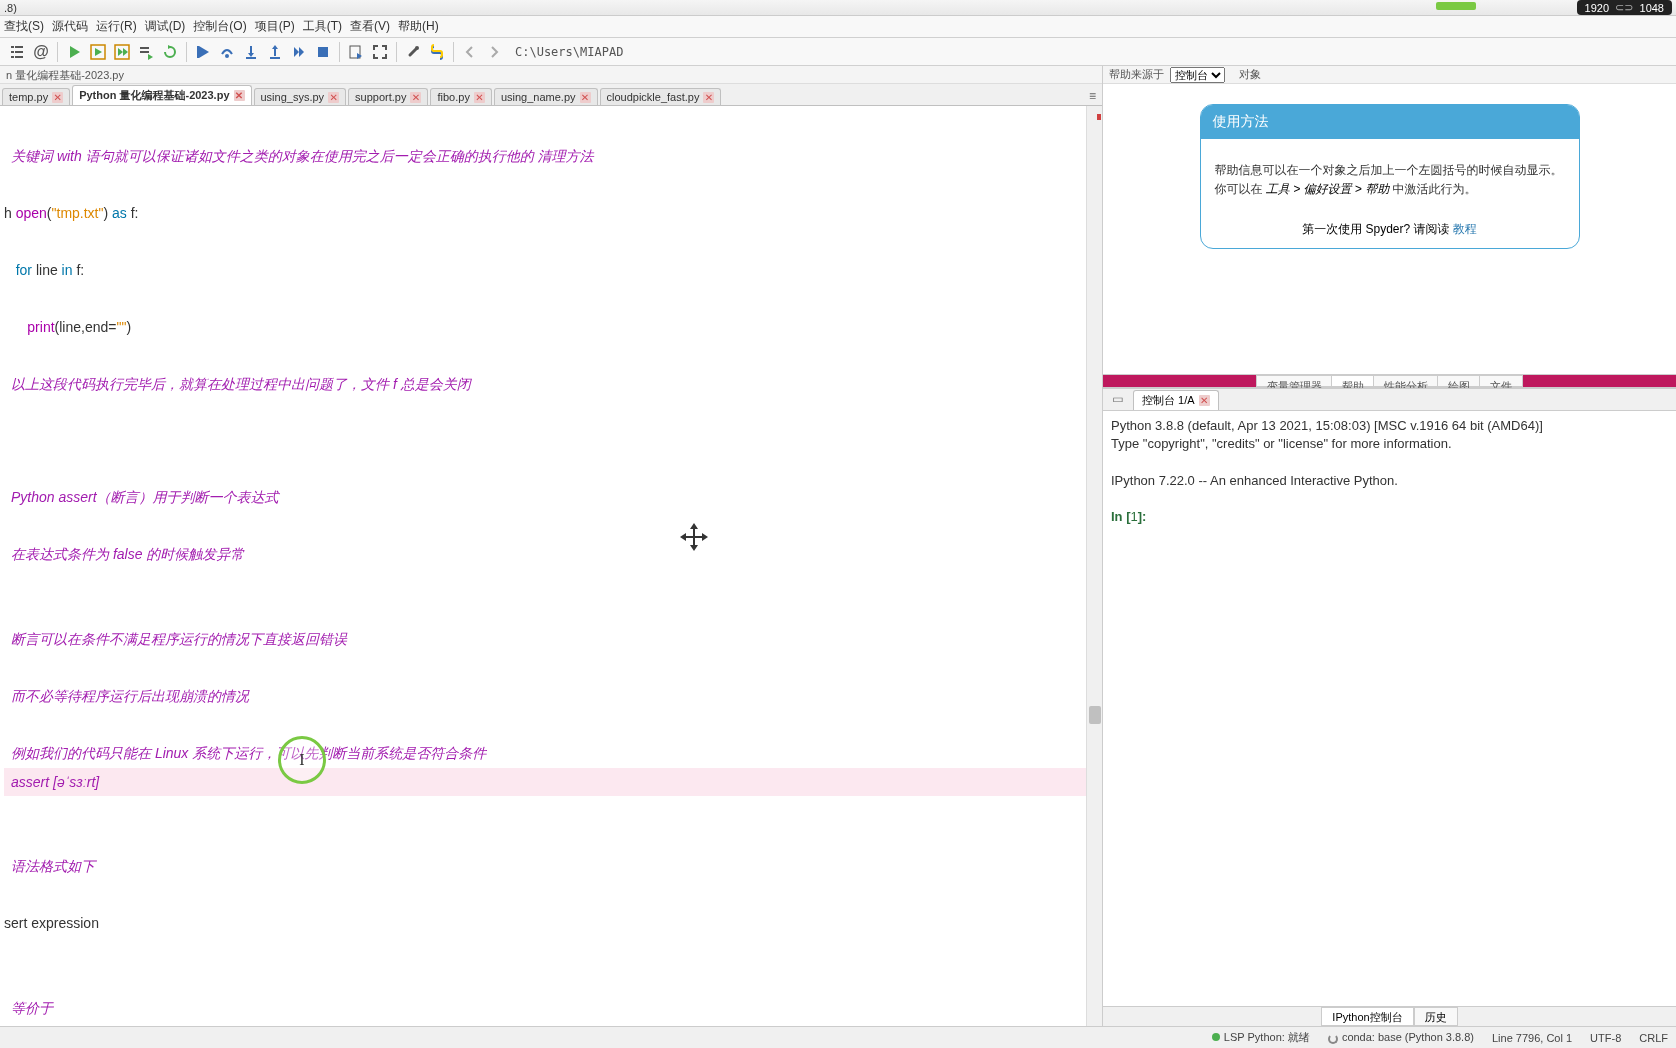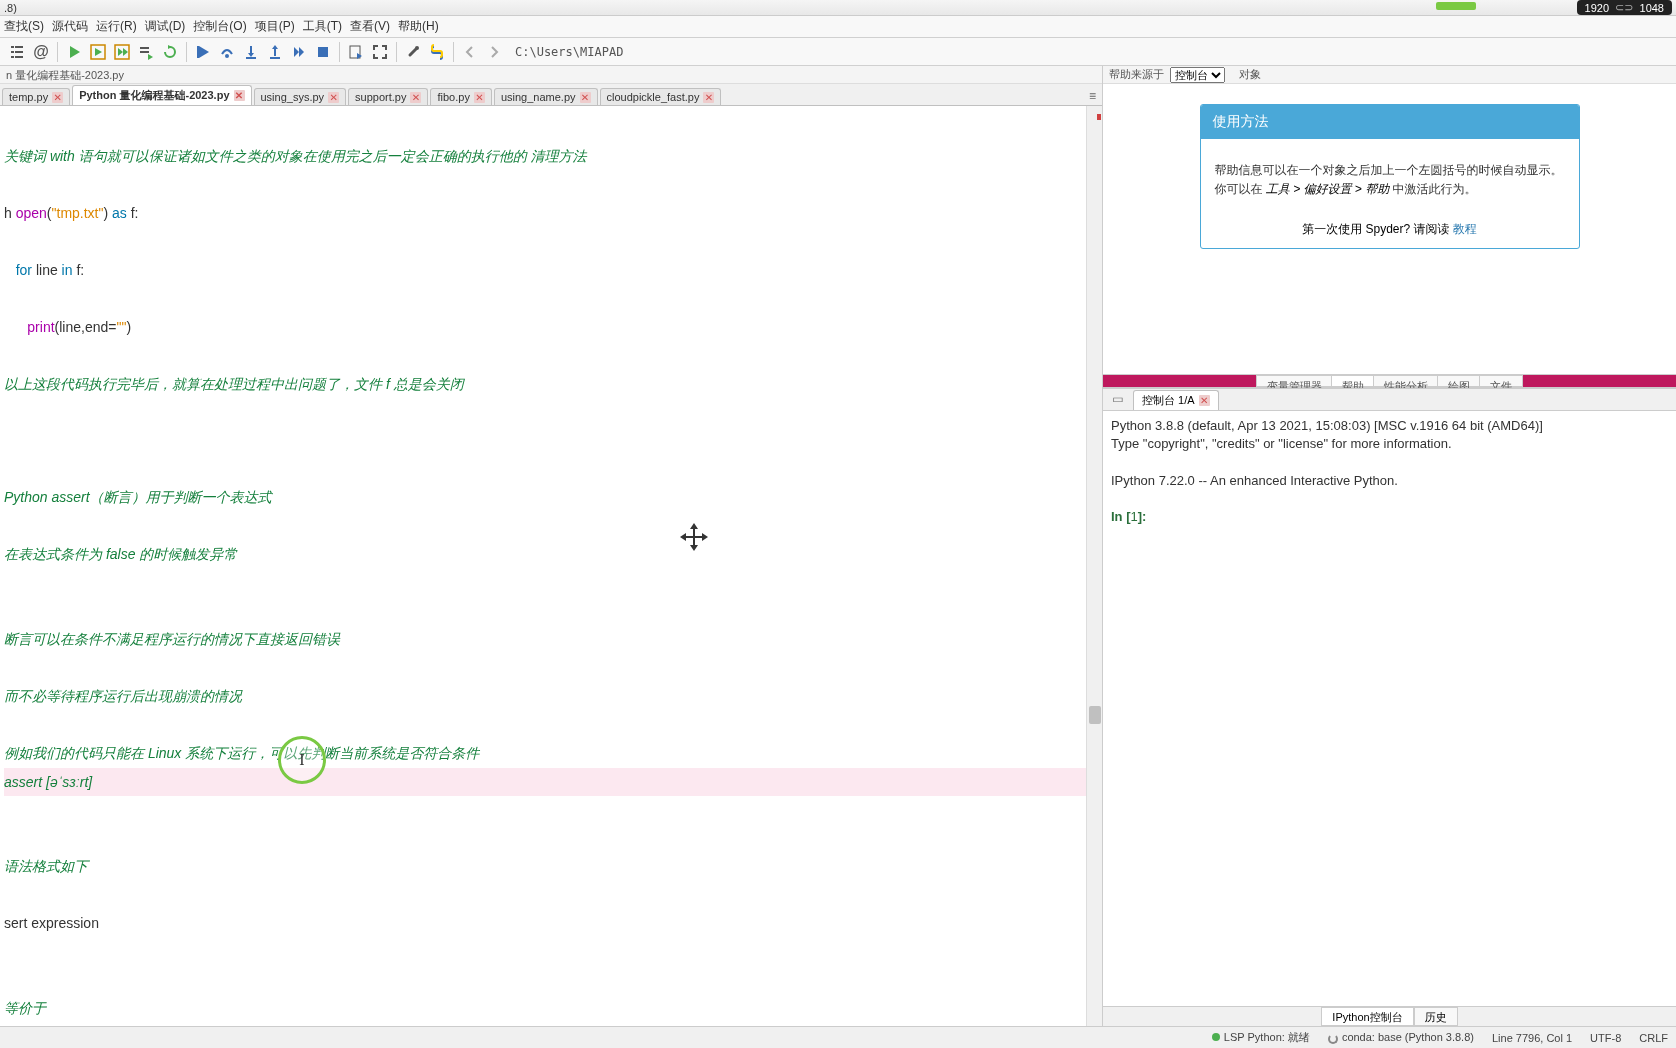--- a/index.html
+++ b/index.html
@@ -25,41 +25,41 @@
 .breadcrumb { height: 18px; background: #f4f4f4; border-bottom: 1px solid #ddd; font-size: 11px; color: #555; padding: 2px 6px; }
 
 .tabs { height: 22px; background: #f0f0f0; display: flex; align-items: flex-end; border-bottom: 1px solid #c0c0c0; padding-left: 2px; position: relative; }
 .tab { background: #e8e8e8; border: 1px solid #c0c0c0; border-bottom: none; padding: 2px 6px; font-size: 11px; font-family: Consolas, monospace; color: #333; margin-right: 2px; display: flex; align-items: center; gap: 4px; border-radius: 3px 3px 0 0; cursor: pointer; }
 .tab.active { background: #fff; font-weight: bold; }
 .tab-close { color: #d05050; font-size: 10px; cursor: pointer; background: #eecccc; width: 11px; height: 11px; display: inline-flex; align-items: center; justify-content: center; border-radius: 1px; }
 .tab-menu { margin-left: auto; padding: 2px 6px; color: #666; cursor: pointer; }
 
 .editor { flex: 1; position: relative; background: #fff; overflow: hidden; }
 .editor-content { padding: 8px 4px; font-family: Consolas, "Courier New", monospace; font-size: 14px; line-height: 2.0; white-space: pre; color: #333; }
-.comment { color: #15803d; font-style: italic; }
+.comment { color: #a21caf; font-style: italic; margin-left: 7px; }
 .keyword { color: #0077aa; font-weight: 500; }
 .string { color: #dd8800; }
 .builtin { color: #aa00aa; }
 .highlight-line { background: #fce8f0; display: block; width: 100%; }
 
 .drag-indicator { position: absolute; left: 678px; top: 415px; width: 32px; height: 32px; }
 .drag-indicator svg { width: 32px; height: 32px; }
 
 .cursor-indicator { position: absolute; left: 278px; top: 630px; width: 48px; height: 48px; border: 3px solid #7ac943; border-radius: 50%; display: flex; align-items: center; justify-content: center; font-family: serif; font-size: 16px; color: #333; background: rgba(255,255,255,0.3); }
 
 .scroll-track { position: absolute; right: 0; top: 0; width: 16px; height: 100%; background: #f0f0f0; border-left: 1px solid #ddd; }
 .scroll-thumb { position: absolute; width: 12px; left: 2px; background: #c0c0c0; border-radius: 2px; }
 .scroll-marker-red { position: absolute; right: 1px; width: 4px; height: 6px; background: #d04040; }
 
 .help-header { height: 18px; background: #f4f4f4; border-bottom: 1px solid #ddd; display: flex; align-items: center; padding: 0 6px; font-size: 11px; color: #555; gap: 6px; }
 .help-header select { font-size: 11px; height: 16px; }
 .help-header .label-obj { margin-left: 8px; }
 
 .help-body { flex: 0 0 290px; padding: 20px; background: #fff; overflow: auto; position: relative; }
-.help-card { width: 380px; margin: 0 auto; border: 1px solid #4aa8d8; border-radius: 3px; overflow: hidden; }
+.help-card { width: 380px; margin: 0 auto; border: 1px solid #4aa8d8; border-radius: 13px; overflow: hidden; }
 .help-card-title { background: #4aa8d8; color: #fff; padding: 8px 12px; font-size: 14px; }
 .help-card-body { padding: 12px 14px; font-size: 12px; color: #333; line-height: 1.6; }
 .help-card-body .kbd { font-weight: bold; }
 .help-card-body .path-em { font-style: italic; color: #000000; }
 .help-card-footer { padding: 10px 14px; text-align: center; font-size: 12px; border-top: 0; }
 .help-card-footer a { color: #2a7ab0; text-decoration: none; }
 
 .right-tabs { height: 14px; background: #be185d; border-top: 1px solid #ccc; border-bottom: 1px solid #ccc; display: flex; justify-content: center; }
 .right-tab { padding: 3px 10px; font-size: 11px; color: #555; border: 1px solid #ccc; background: #f8f8f8; cursor: pointer; margin: 0 -1px; }
 .right-tab.active { background: #fff; }

